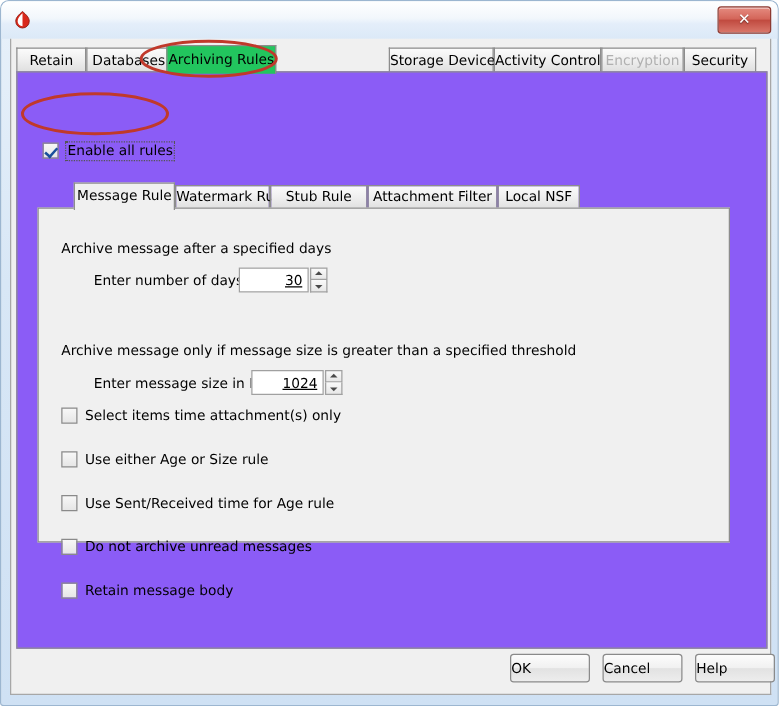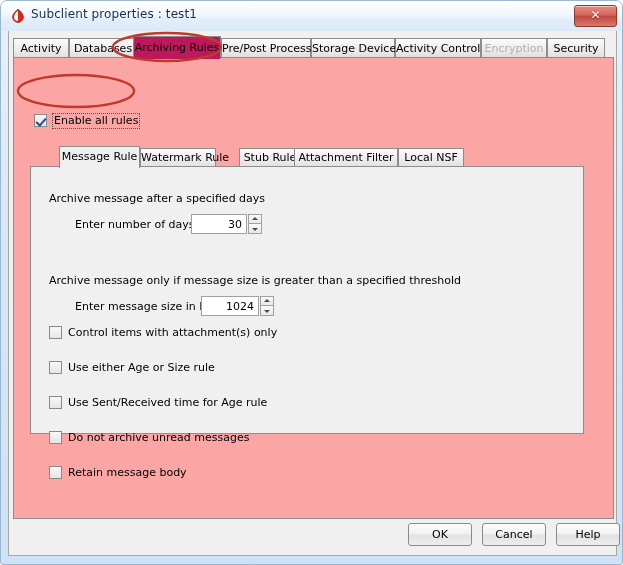--- a/index.html
+++ b/index.html
@@ -97,34 +97,34 @@
     text-align: center;
     font-size: 11px;
     color: #000000;
     white-space: nowrap;
     cursor: pointer;
   }
   .otab.selected {
     top: 0px;
     height: 23px;
     line-height: 21px;
-    background: #be185d;
+    background: #22c55e;
     border-color: #8d8d8d;
     z-index: 5;
     font-weight: normal;
   }
   .otab.disabled { color: #b0b0b0; }
 
   #outer-panel {
     position: absolute;
     left: 4px; top: 26px;
     width: 601px; height: 462px;
     box-sizing: border-box;
     border: 1px solid #8d8d8d;
-    background: #fca5a5;
+    background: #8b5cf6;
   }
 
   
   #enable-row {
     position: absolute;
     left: 20px; top: 55px;
     height: 16px;
   }
   .wcheck {
     position: absolute;
@@ -209,20 +209,21 @@
     box-sizing: border-box;
     border: 1px solid #a0a0a0;
     background: #ffffff;
     text-align: right;
     line-height: 18px;
     padding-right: 4px;
     font-family: "DejaVu Sans", "Liberation Sans", sans-serif;
     font-size: 11px;
     color: #000;
     cursor: text;
+    text-decoration: underline;
   }
   .spin-btns {
     position: absolute;
     top: 0;
     width: 14px; height: 20px;
   }
   .spin-btn {
     position: absolute;
     left: 0;
     width: 14px; height: 10px;
@@ -263,21 +264,20 @@
   #buttonbar { position: absolute; left: 0; top: 492px; width: 609px; height: 32px; }
   .dlgbtn {
     position: absolute;
     top: 0;
     width: 64px; height: 23px;
     box-sizing: border-box;
     border: 1px solid #8a8a8a;
     border-radius: 3px;
     background: linear-gradient(to bottom, #fcfcfc 0%, #f1f1f1 48%, #e2e2e2 52%, #ededed 100%);
     line-height: 21px;
-    text-align: center;
     font-size: 11px;
     color: #000;
     cursor: pointer;
   }
 
   
   #annotations {
     position: absolute;
     left: 0; top: 0;
     width: 623px; height: 565px;
@@ -291,49 +291,47 @@
 <div id="window">
 
   <div id="titlebar">
     <span id="title-icon">
       <svg width="16" height="16" viewBox="0 0 16 16">
         <path d="M8 1.2 C5.1 3.7 2.6 6.0 2.6 9.0 a5.4 5.4 0 0 0 10.8 0 C13.4 6.0 10.9 3.7 8 1.2 Z" fill="#d9291c"></path>
         <path d="M8 2.6 C6.0 4.6 4.1 6.5 4.1 9.0 a3.9 3.9 0 0 0 3.9 3.9 Z" fill="#ffffff"></path>
         <path d="M8 1.2 C5.1 3.7 2.6 6.0 2.6 9.0 a5.4 5.4 0 0 0 10.8 0 C13.4 6.0 10.9 3.7 8 1.2 Z" fill="none" stroke="#8e1a10" stroke-width="0.7"></path>
       </svg>
     </span>
-    <span id="title-text">Subclient properties : test1</span>
     <div id="close-button">
       <span class="glyph">✕</span>
     </div>
   </div>
 
   <div id="client">
 
     <div id="outer-tabstrip">
-        <div class="otab" style="left: 0px; width: 56px;">Activity</div>
+        <div class="otab" style="left: 0px; width: 56px;">Retain</div>
         <div class="otab" style="left: 56px; width: 68px;">Databases</div>
         <div class="otab selected" style="left: 120px; width: 88px;">Archiving Rules</div>
-        <div class="otab" style="left: 208px; width: 90px;">Pre/Post Process</div>
         <div class="otab" style="left: 298px; width: 84px;">Storage Device</div>
         <div class="otab" style="left: 382px; width: 86px;">Activity Control</div>
         <div class="otab disabled" style="left: 468px; width: 66px;">Encryption</div>
         <div class="otab" style="left: 534px; width: 58px;">Security</div>
       </div>
     <div id="outer-panel">
 
       <div id="enable-row">
         <span class="wcheck checked"></span>
         <span id="enable-label">Enable all rules</span>
       </div>
 
       <div id="inner-tabstrip">
           <div class="itab selected" style="left: 0px; width: 81px;">Message Rule</div>
           <div class="itab" style="left: 81px; width: 76px;">Watermark Rule</div>
-          <div class="itab" style="left: 180px; width: 62px;">Stub Rule</div>
+          <div class="itab" style="left: 157px; width: 78px;">Stub Rule</div>
           <div class="itab" style="left: 235px; width: 104px;">Attachment Filter</div>
           <div class="itab" style="left: 339px; width: 66px;">Local NSF</div>
         </div>
 
       <div id="inner-panel">
 
         <div class="section-title" style="left:18px; top:25px;">Archive message after a specified days</div>
 
         <div class="field-label" style="left:44px; top:51px;">Enter number of days:</div>
 
@@ -361,21 +359,21 @@
               </div>
             <div class="spin-btn down">
                 <span class="arrow"></span>
               </div>
           </div>
         </div>
 
         <div id="rule-checkboxes">
             <div class="cbrow" style="left: 18px; top: 158px;">
               <span class="wcheck"></span>
-              <span class="cblabel">Control items with attachment(s) only</span>
+              <span class="cblabel">Select items time attachment(s) only</span>
             </div>
             <div class="cbrow" style="left: 18px; top: 193px;">
               <span class="wcheck"></span>
               <span class="cblabel">Use either Age or Size rule</span>
             </div>
             <div class="cbrow" style="left: 18px; top: 228px;">
               <span class="wcheck"></span>
               <span class="cblabel">Use Sent/Received time for Age rule</span>
             </div>
             <div class="cbrow" style="left: 18px; top: 263px;">

